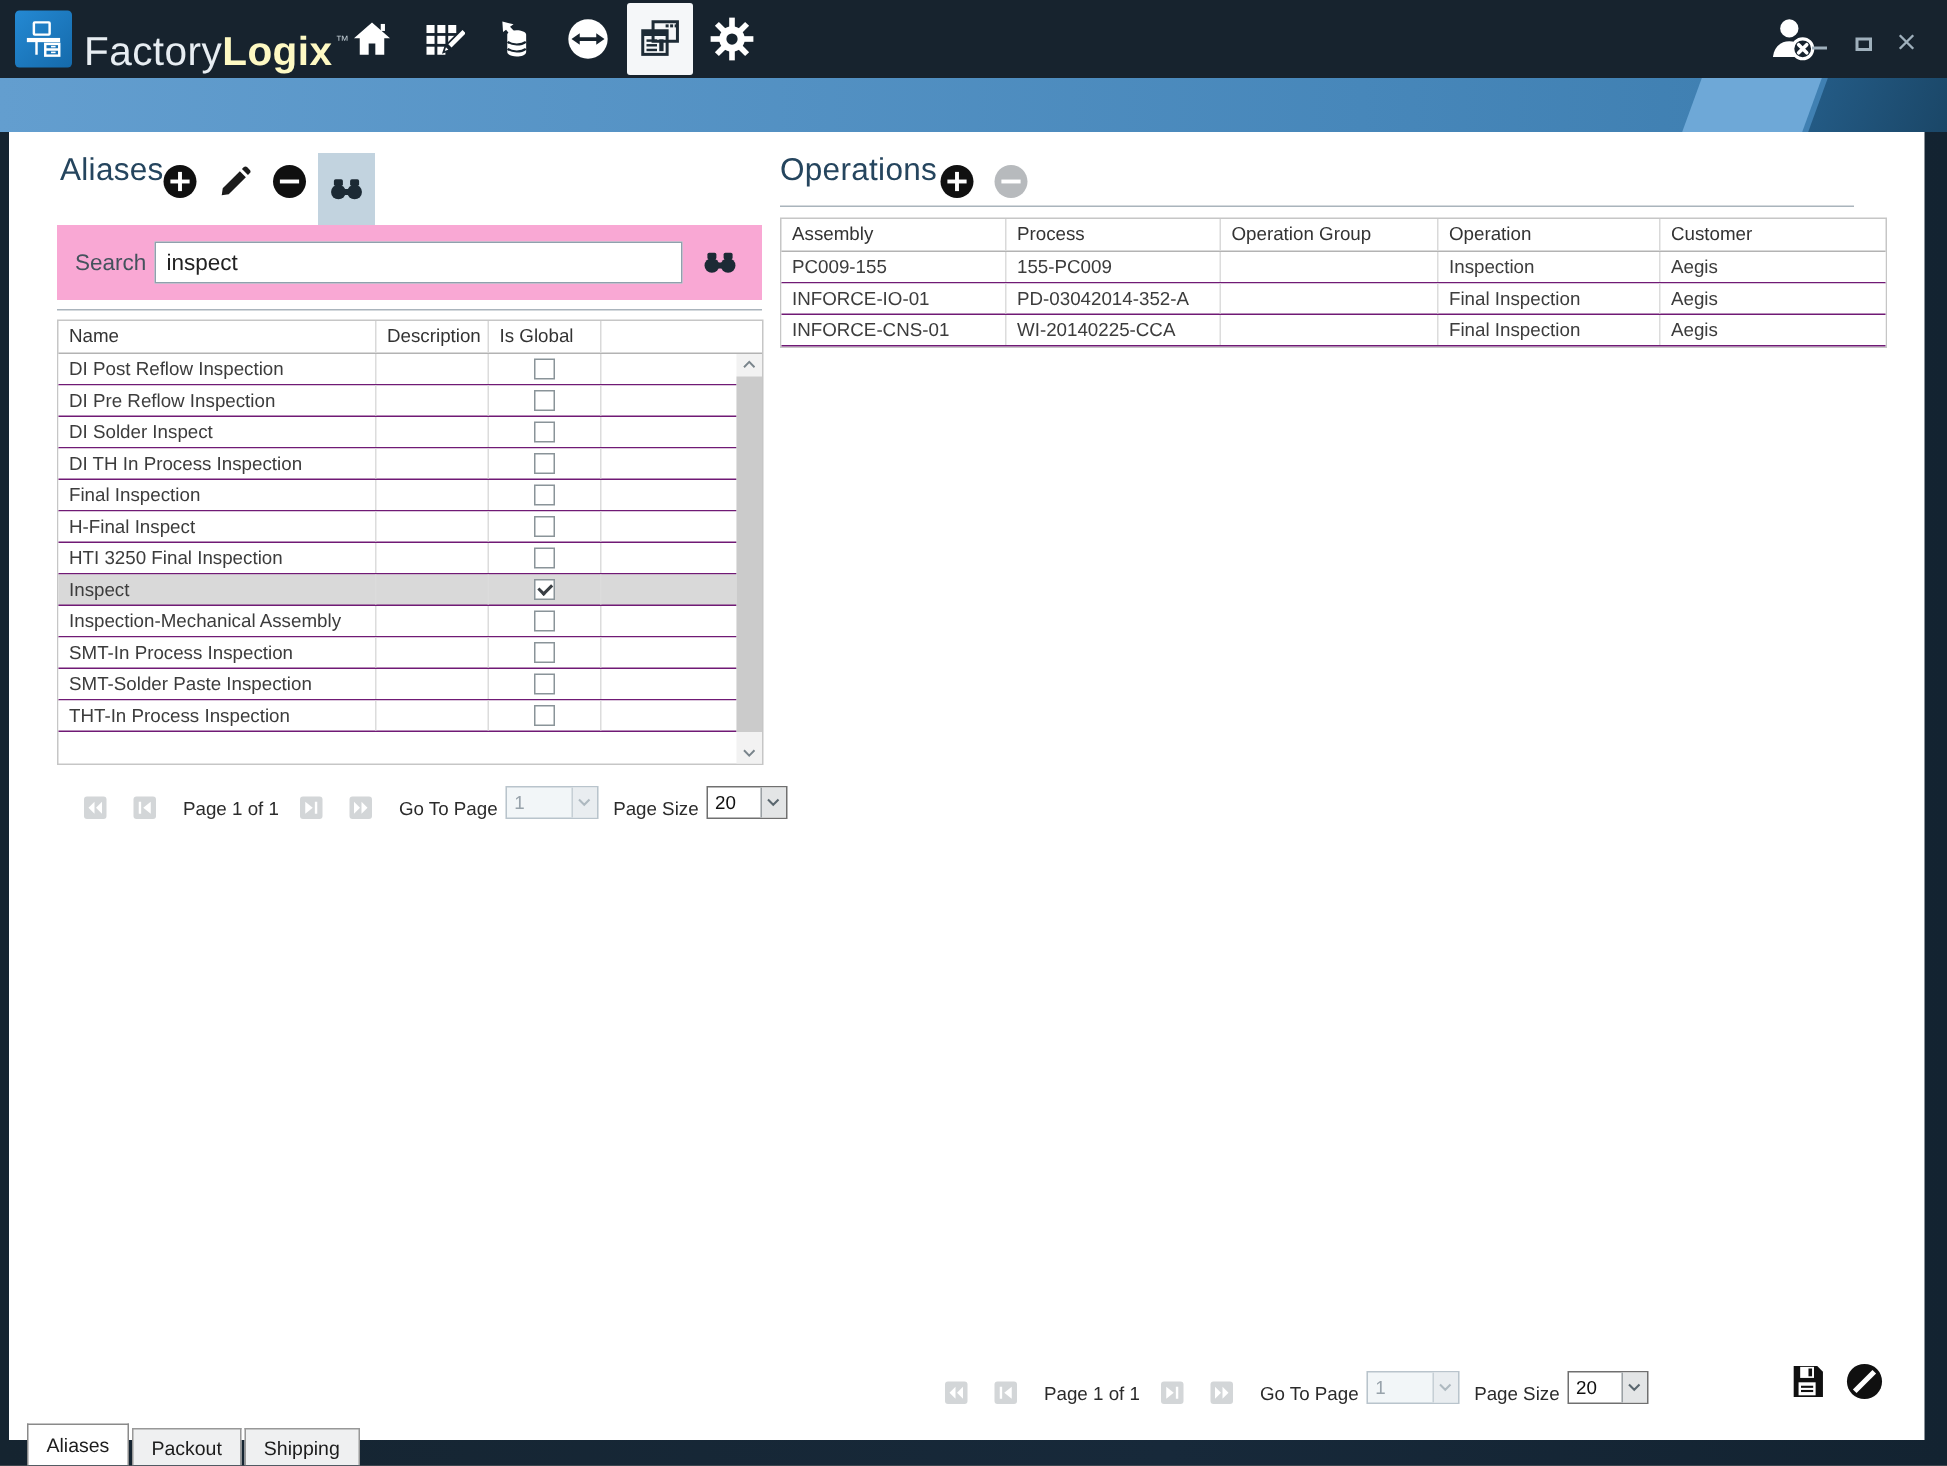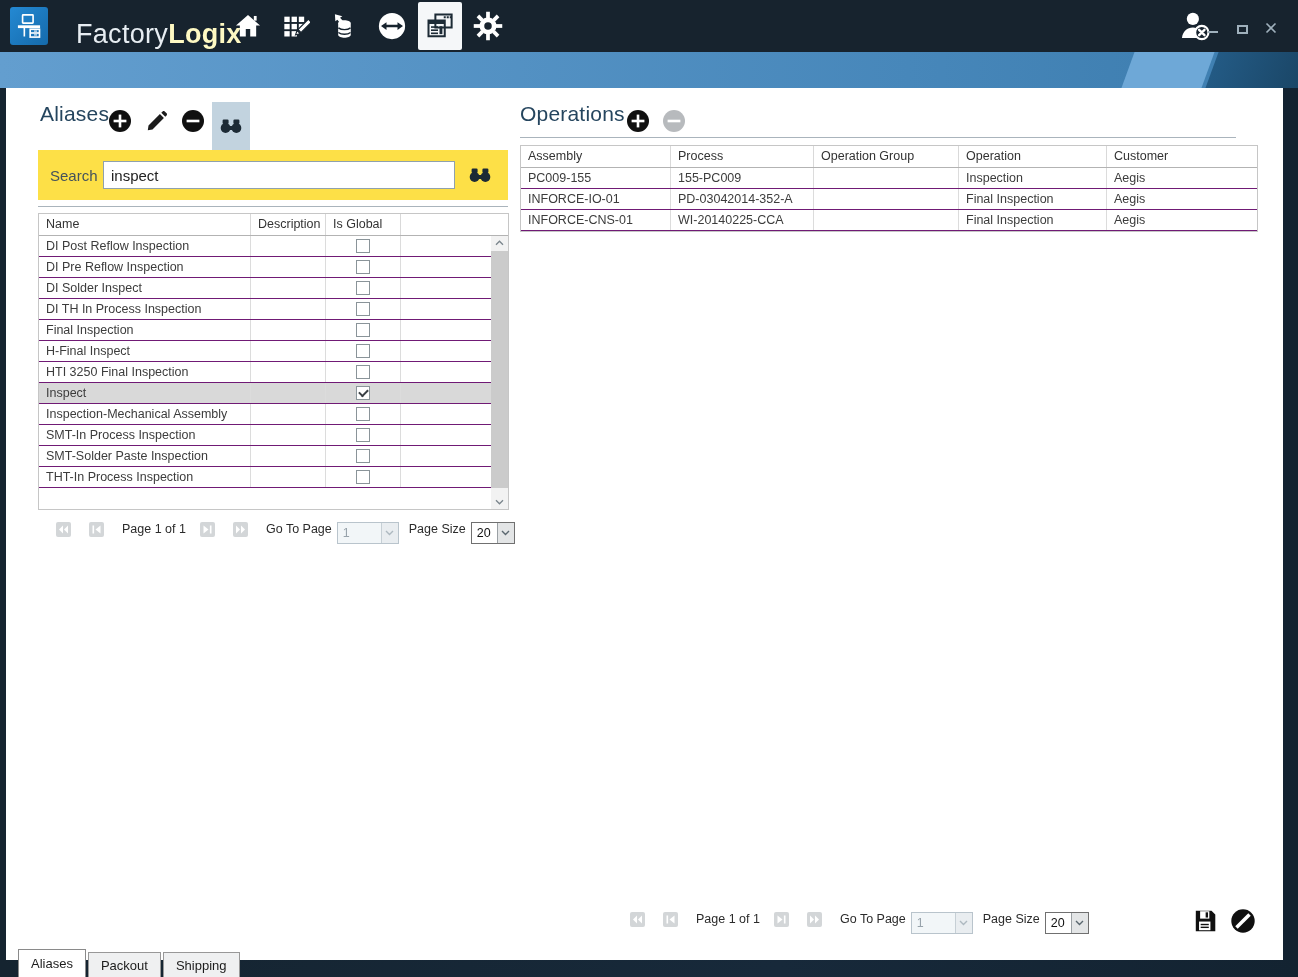--- a/index.html
+++ b/index.html
@@ -5,21 +5,21 @@
   * { margin:0; padding:0; box-sizing:border-box; }
   html,body { background:#0d1620; }
   body { font-family:"Liberation Sans", sans-serif; }
   .app { position:relative; width:1298px; height:977px; overflow:hidden;
          background:linear-gradient(to right,#152430,#17293a 60%,#132331); }
 
   
   .titlebar { position:absolute; left:0; top:0; width:100%; height:52px; background:#17232e; }
   .logo { position:absolute; left:10px; top:7px; width:38px; height:38px; border-radius:3px;
           background:linear-gradient(135deg,#2489d3,#156aab); display:flex; align-items:center; justify-content:center; }
-  .brand { position:absolute; left:76px; top:0; height:68px; display:flex; align-items:center;
+  .brand { position:absolute; left:56px; top:0; height:68px; display:flex; align-items:center;
            font-size:27px; letter-spacing:0.3px; }
   .brand .bf { color:#e7edf2; font-weight:300; }
   .brand .bl { color:#fef9c3; font-weight:700; }
   .brand .btm { color:#b9c4cc; font-size:9px; margin-left:2px; margin-top:-14px; }
   .nav { position:absolute; left:226px; top:0; height:52px; display:flex; align-items:center; }
   .nav-btn { width:44px; height:48px; margin-right:4px; display:flex; align-items:center; justify-content:center; border-radius:2px; }
   .nav-btn.active { background:#f5f7f9; }
   .user-btn { position:absolute; right:86px; top:9px; width:34px; height:34px; display:flex; align-items:center; justify-content:center; }
   .winctl { position:absolute; right:20px; top:22px; display:flex; align-items:center; gap:15px; }
   .wbtn { width:14px; height:12px; display:flex; align-items:flex-end; justify-content:center; }
@@ -38,21 +38,21 @@
   .tab.active { height:28px; background:#ffffff; border-color:#8a8a8a; }
 
   
   .content { position:absolute; left:6px; top:88px; width:1277px; height:872px; background:#ffffff; z-index:2; }
 
   .panel-title { position:absolute; font-size:21px; font-weight:300; color:#25455e; letter-spacing:0.2px; }
   .round-btn { position:absolute; width:24px; height:24px; }
   .binoc-tab { position:absolute; left:206px; top:14px; width:38px; height:48px; background:#c2d3df;
                display:flex; align-items:center; justify-content:center; }
 
-  .search-panel { position:absolute; left:32px; top:62px; width:470px; height:50px; background:#fde047; }
+  .search-panel { position:absolute; left:32px; top:62px; width:470px; height:50px; background:#f9a8d4; }
   .search-label { position:absolute; left:12px; top:0; height:50px; display:flex; align-items:center; font-size:15px; color:#44525c; }
   .search-input { position:absolute; left:65px; top:11px; width:352px; height:28px; border:1px solid #8fa1ad;
                   background:#fff; font-family:"Liberation Sans",sans-serif; font-size:15px; color:#222; padding:0 7px; outline:none; }
   .search-binoc { position:absolute; left:430px; top:13px; }
 
   .h-divider { position:absolute; height:1px; background:#aab4bc; }
 
   
   .tbl { position:absolute; border:1px solid #c6c6c6; background:#fff; }
   .thead { display:flex; height:22px; border-bottom:1px solid #b3b3b3; }
@@ -73,30 +73,30 @@
   
   .ow1{width:150px;} .ow2{width:143px;} .ow3{width:145px;} .ow4{width:148px;} .ow5{width:150px;}
 
   
   .vscroll { position:absolute; right:0; top:0; width:17px; height:100%; background:#f2f2f2; }
   .vthumb { position:absolute; left:0; top:15px; width:17px; height:237px; background:#cbcbcb; }
   .sb-ch { position:absolute; left:0; width:17px; height:14px; display:flex; align-items:center; justify-content:center; }
   .sb-ch.up { top:0; } .sb-ch.down { bottom:0; }
 
   
-  .pager { position:absolute; height:24px; display:flex; align-items:flex-start; }
+  .pager { position:absolute; height:24px; display:flex; align-items:flex-end; }
   .pbtn { width:15px; height:15px; background:#d3d6d8; border-radius:2px; margin-right:18px;
           display:flex; align-items:center; justify-content:center; }
   .ptext { font-size:12.5px; color:#2b2b2b; margin-right:14px; }
   .plabel { font-size:12.5px; color:#2b2b2b; margin-right:5px; }
   .combo { height:22px; background:#fff; border:1px solid #707070; display:flex; align-items:stretch; }
   .combo .val { flex:1; font-size:12.5px; color:#111; padding:3px 0 0 5px; }
   .combo .dd { width:17px; background:#e3e5e6; border-left:1px solid #9aa0a4; display:flex; align-items:center; justify-content:center; }
   .combo.goto { width:62px; margin-right:10px; }
-  .combo.size { width:44px; }
+  .combo.size { width:54px; }
   .combo.disabled { background:#f2f6f8; border-color:#b9c4cc; }
   .combo.disabled .val { color:#98a3ab; }
   .combo.disabled .dd { background:#e9edf0; border-color:#c6cfd5; }
 
   .action-icon { position:absolute; width:26px; height:26px; }
 </style>
 </head>
 <body>
 
 <div class="app">

